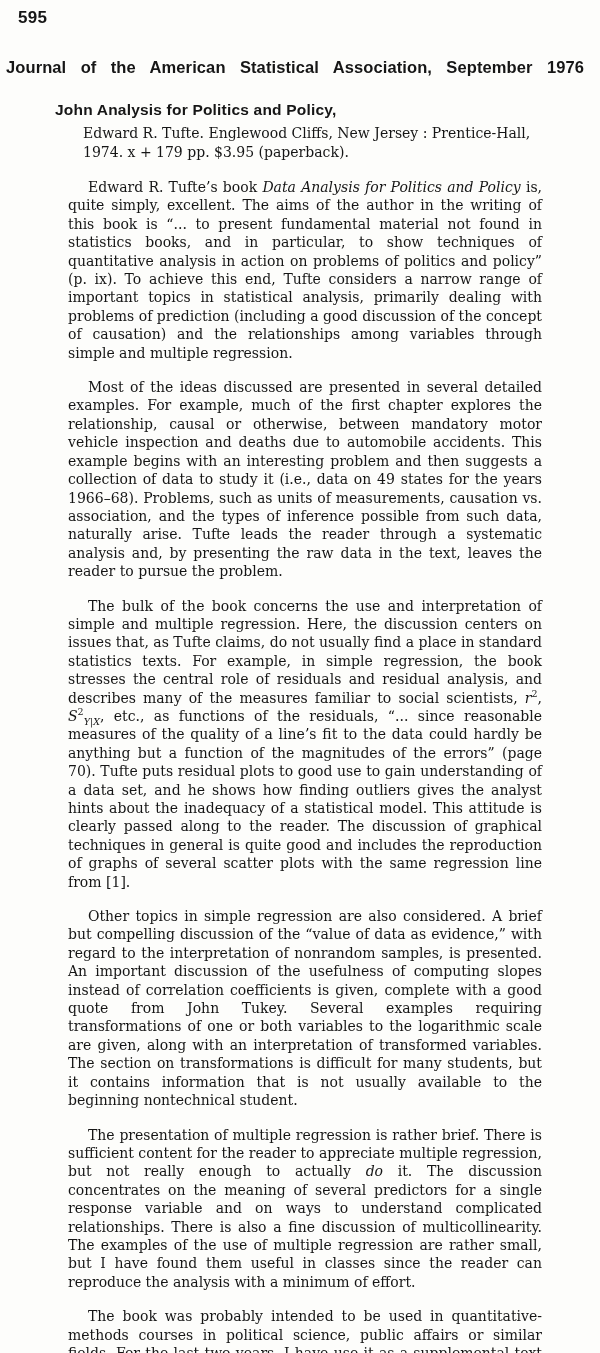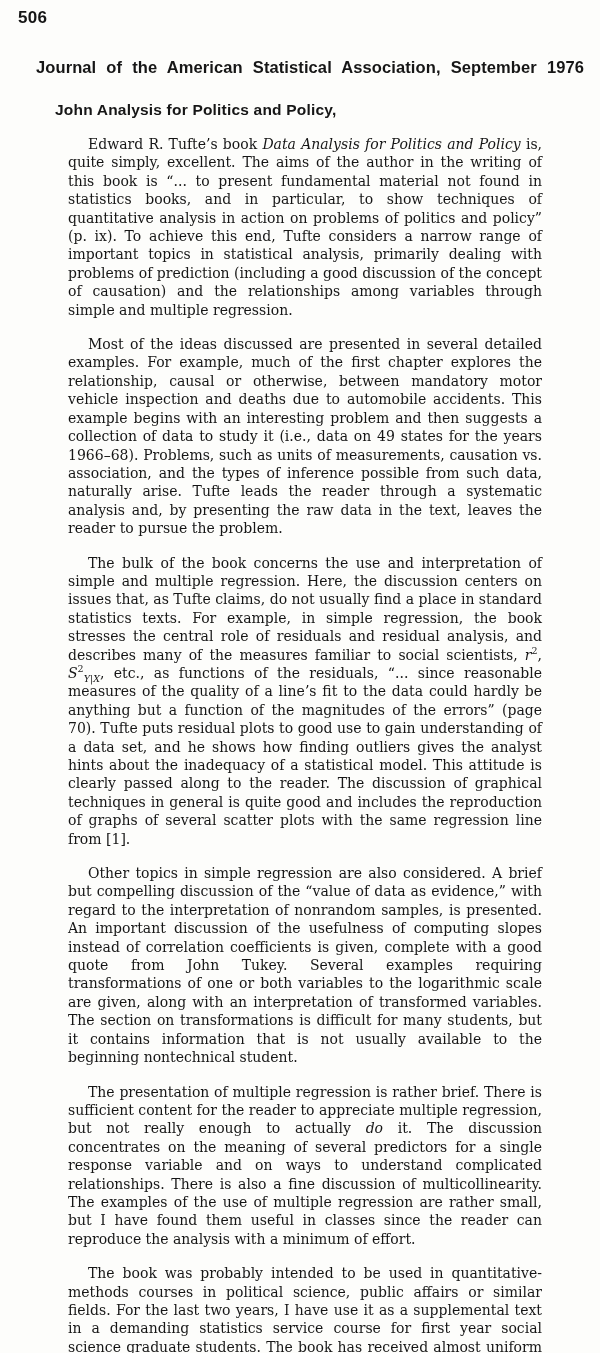--- a/index.html
+++ b/index.html
@@ -18,21 +18,21 @@
     font-family: "DejaVu Serif", serif;
   }
   .page-number {
     margin: 8px 18px 0 18px;
     font-family: "Liberation Sans", sans-serif;
     font-weight: bold;
     font-size: 17px;
     letter-spacing: 0.3px;
   }
   .journal-header {
-    margin: 30px 16px 0 36px;
+    margin: 30px 16px 0 6px;
     font-family: "Liberation Sans", sans-serif;
     font-weight: bold;
     font-size: 16.5px;
     letter-spacing: 0.1px;
     text-align: justify;
     text-align-last: justify;
   }
   .title-block {
     margin: 24px 42px 0 55px;
   }
@@ -89,26 +89,30 @@
     text-align: right;
     font-size: 12.5px;
     letter-spacing: 1.2px;
   }
 </style>
 </head>
 <body>
 
 <div class="page">
 
-  <div class="page-number">506</div>
+  <div class="page-number">595</div>
 
   <div class="journal-header">Journal of the American Statistical Association, September 1976</div>
 
   <div class="title-block">
     <div class="book-title">John Analysis for Politics and Policy,</div>
+    <div class="book-citation">
+      <div>Edward R. Tufte. Englewood Cliffs, New Jersey : Prentice-Hall,</div>
+      <div>1974. x + 179 pp. $3.95 (paperback).</div>
+    </div>
   </div>
 
   <div class="review-body">
       <p class="body-para"><span>Edward R. Tufte’s book </span><span class="i">Data Analysis for Politics and Policy</span><span> is, quite simply, excellent. The aims of the author in the writing of this book is “... to present fundamental material not found in statistics books, and in particular, to show techniques of quantitative analysis in action on problems of politics and policy” (p. ix). To achieve this end, Tufte considers a narrow range of important topics in statistical analysis, primarily dealing with problems of prediction (including a good discussion of the concept of causation) and the relationships among variables through simple and multiple regression.</span></p>
       <p class="body-para"><span>Most of the ideas discussed are presented in several detailed examples. For example, much of the first chapter explores the relationship, causal or otherwise, between mandatory motor vehicle inspection and deaths due to automobile accidents. This example begins with an interesting problem and then suggests a collection of data to study it (i.e., data on 49 states for the years 1966–68). Problems, such as units of measurements, causation vs. association, and the types of inference possible from such data, naturally arise. Tufte leads the reader through a systematic analysis and, by presenting the raw data in the text, leaves the reader to pursue the problem.</span></p>
       <p class="body-para"><span>The bulk of the book concerns the use and interpretation of simple and multiple regression. Here, the discussion centers on issues that, as Tufte claims, do not usually find a place in standard statistics texts. For example, in simple regression, the book stresses the central role of residuals and residual analysis, and describes many of the measures familiar to social scientists, </span><span class="i">r</span><span class="sup">2</span><span>, </span><span class="i">S</span><span class="sup">2</span><span class="i sub">Y</span><span class="sub">|</span><span class="i sub">X</span><span>, etc., as functions of the residuals, “... since reasonable measures of the quality of a line’s fit to the data could hardly be anything but a function of the magnitudes of the errors” (page 70). Tufte puts residual plots to good use to gain understanding of a data set, and he shows how finding outliers gives the analyst hints about the inadequacy of a statistical model. This attitude is clearly passed along to the reader. The discussion of graphical techniques in general is quite good and includes the reproduction of graphs of several scatter plots with the same regression line from [1].</span></p>
       <p class="body-para"><span>Other topics in simple regression are also considered. A brief but compelling discussion of the “value of data as evidence,” with regard to the interpretation of nonrandom samples, is presented. An important discussion of the usefulness of computing slopes instead of correlation coefficients is given, complete with a good quote from John Tukey. Several examples requiring transformations of one or both variables to the logarithmic scale are given, along with an interpretation of transformed variables. The section on transformations is difficult for many students, but it contains information that is not usually available to the beginning nontechnical student.</span></p>
       <p class="body-para"><span>The presentation of multiple regression is rather brief. There is sufficient content for the reader to appreciate multiple regression, but not really enough to actually </span><span class="i">do</span><span> it. The discussion concentrates on the meaning of several predictors for a single response variable and on ways to understand complicated relationships. There is also a fine discussion of multicollinearity. The examples of the use of multiple regression are rather small, but I have found them useful in classes since the reader can reproduce the analysis with a minimum of effort.</span></p>
       <p class="body-para"><span>The book was probably intended to be used in quantitative-methods courses in political science, public affairs or similar fields. For the last two years, I have use it as a supplemental text in a demanding statistics service course for first year social science graduate students. The book has received almost uniform praise from the students involved.</span></p>
     </div>

